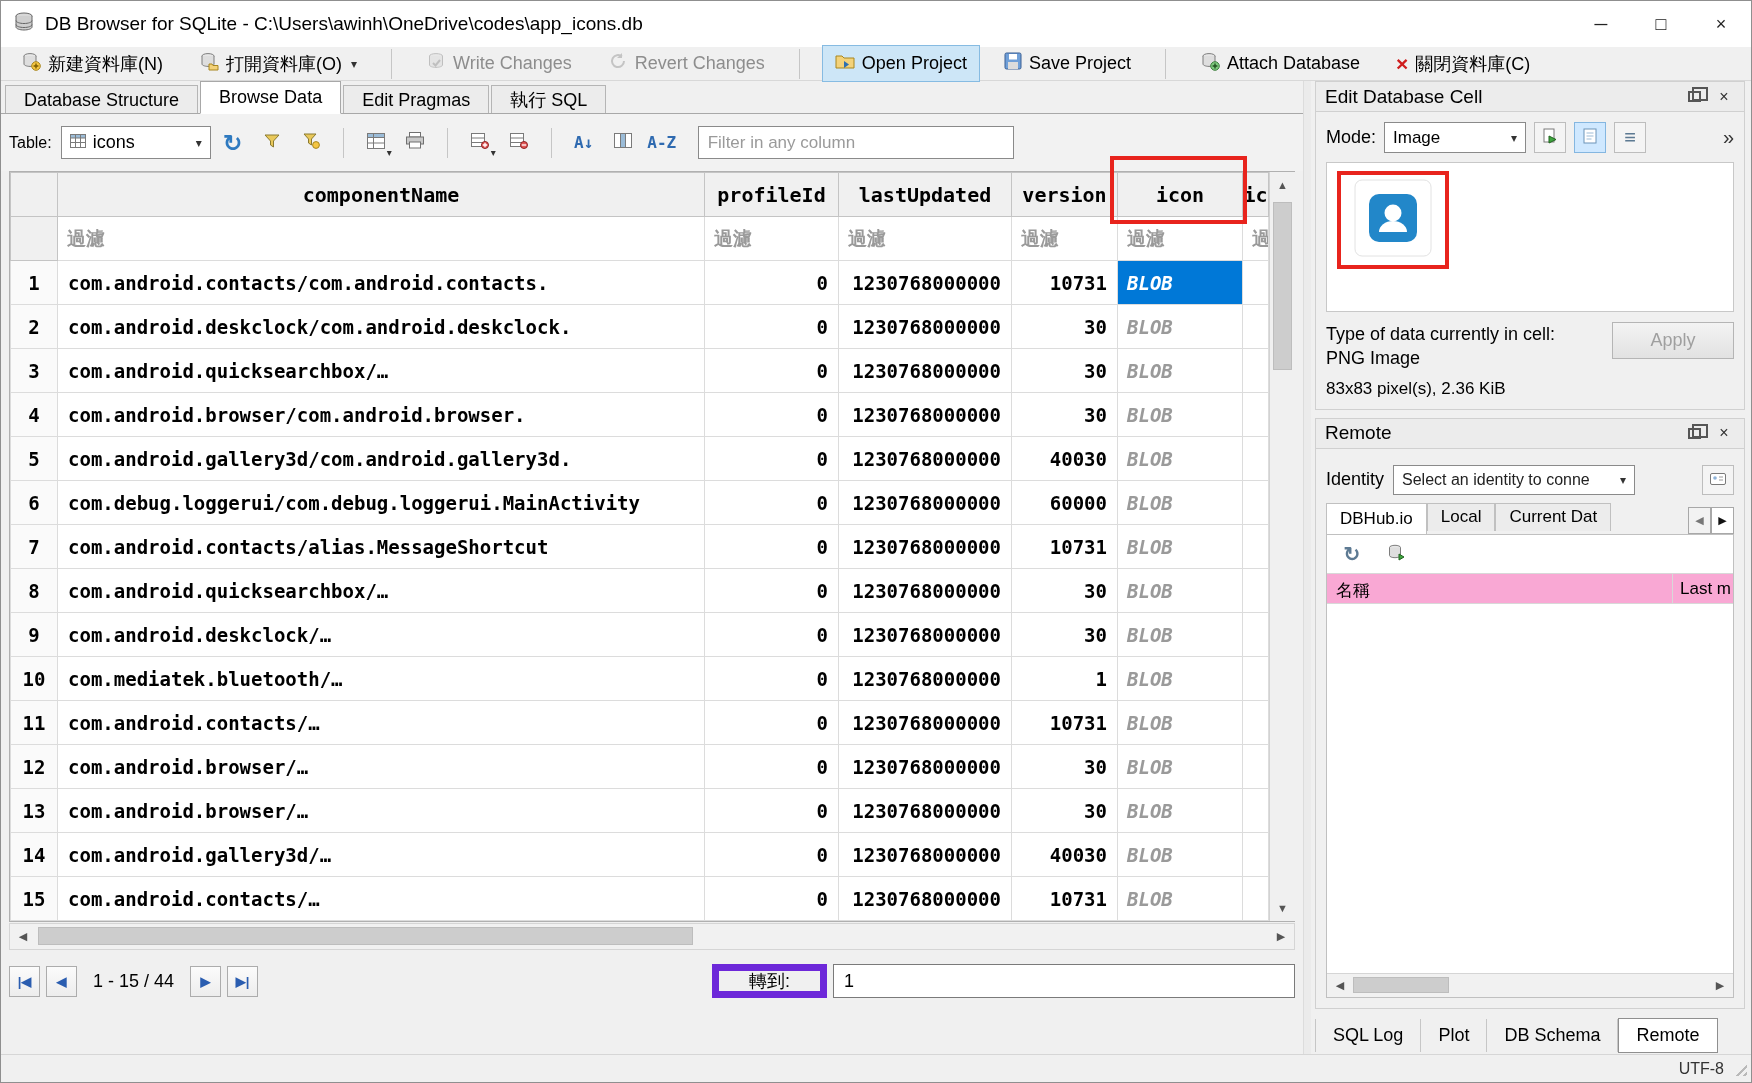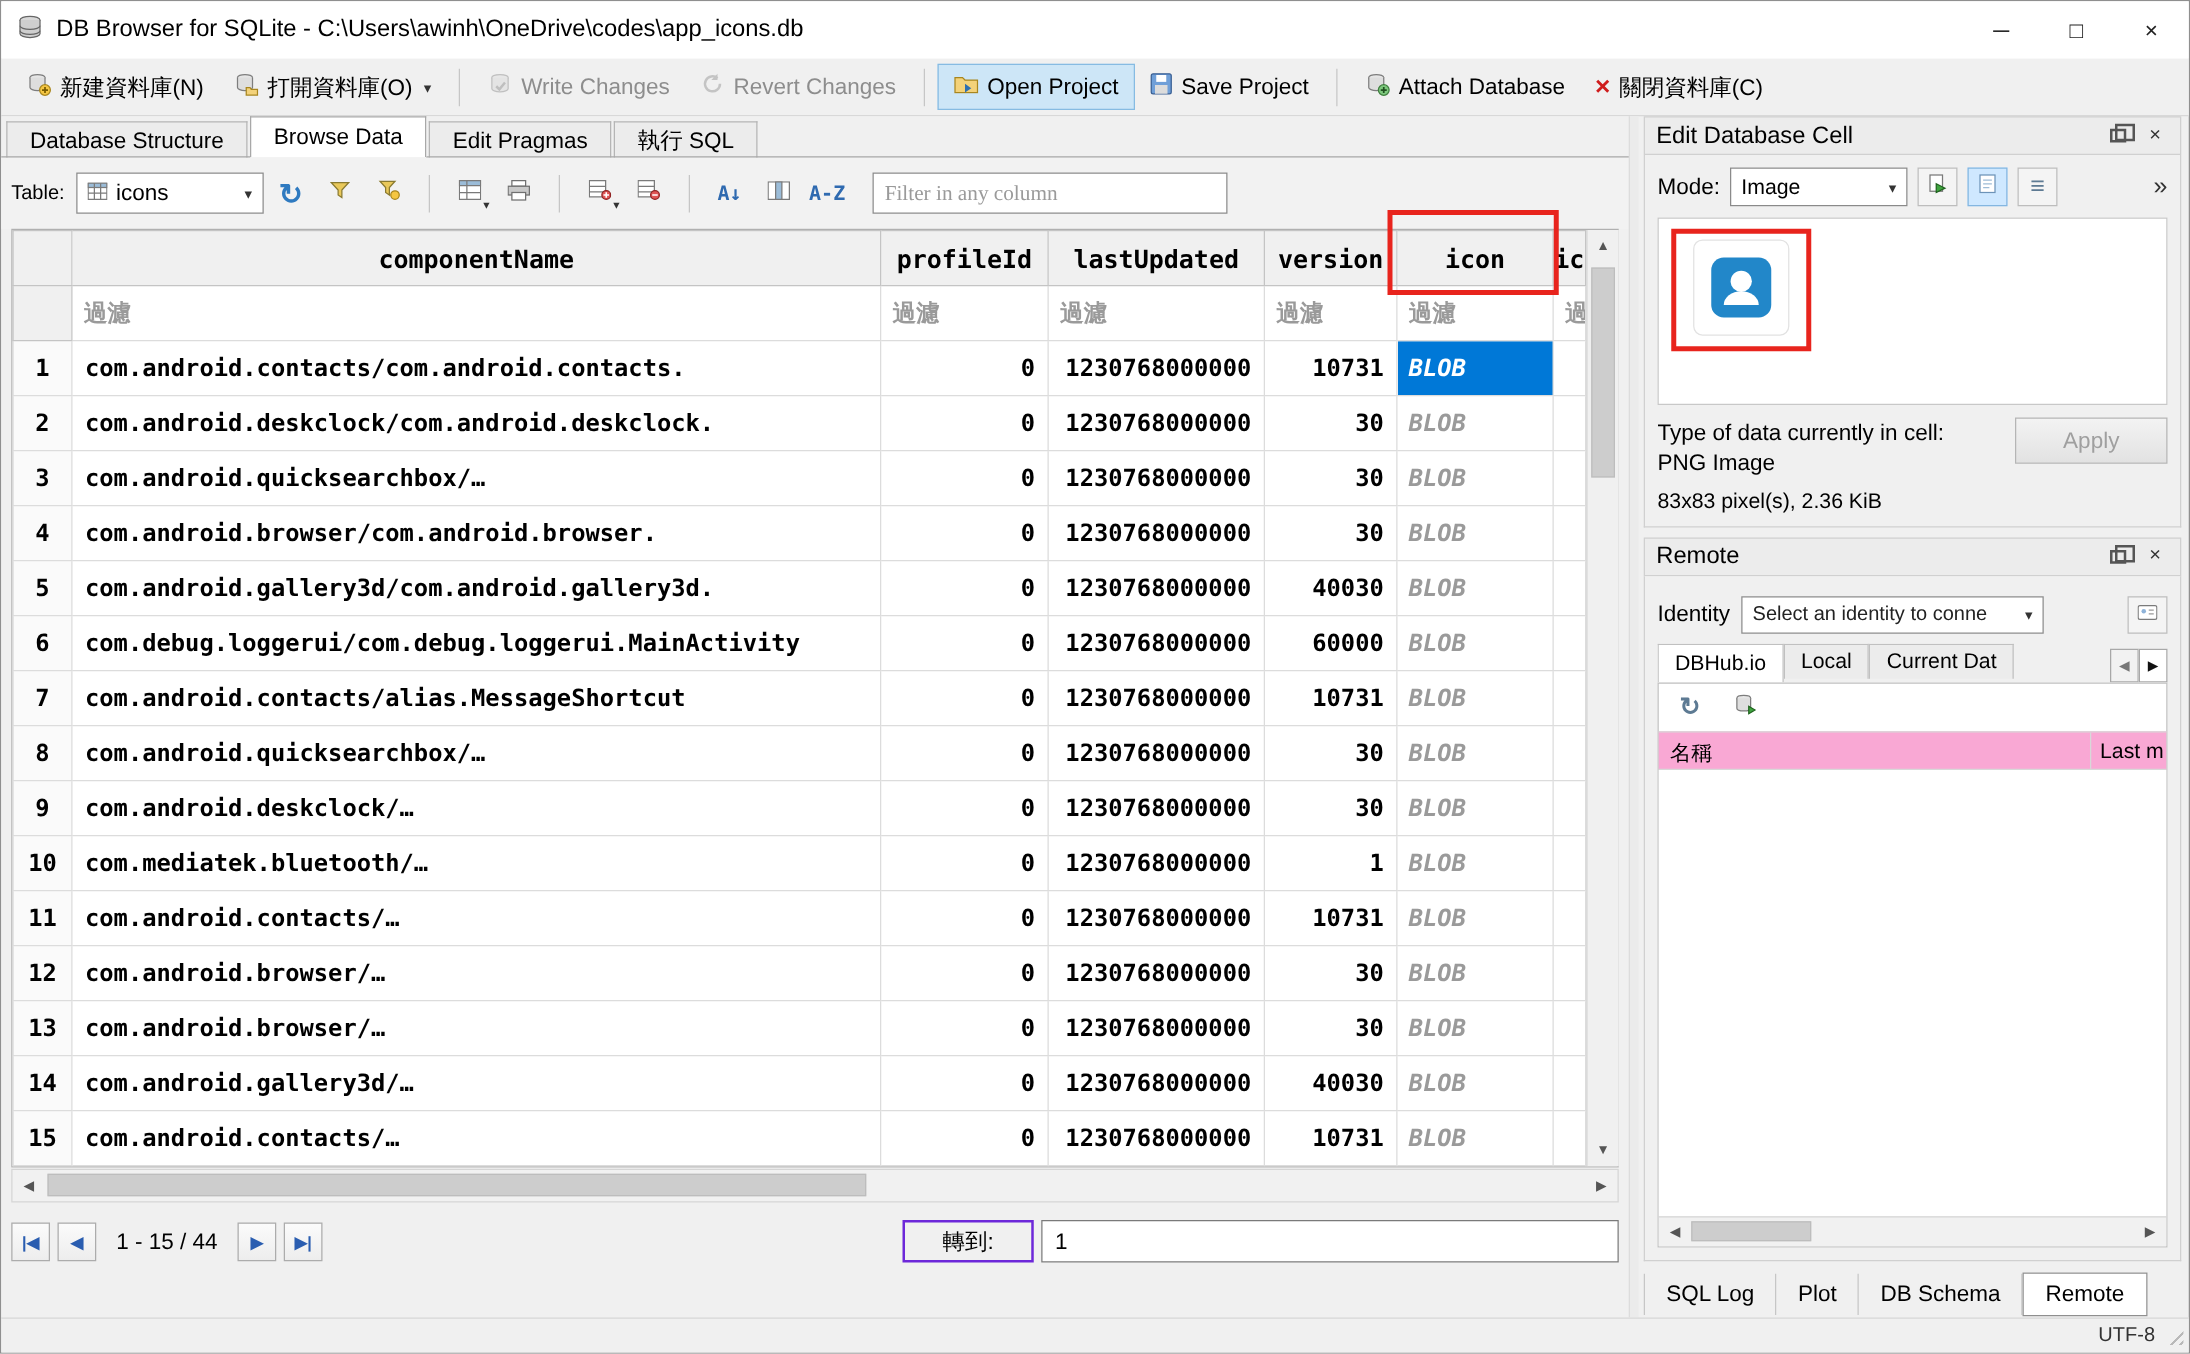--- a/index.html
+++ b/index.html
@@ -11,21 +11,21 @@
   .titlebar { height:46px; background:#fff; display:flex; align-items:center; padding-left:12px; gap:10px; flex:0 0 auto; }
   .title-text { font-size:19px; }
   .win-controls { margin-left:auto; display:flex; height:100%; }
   .win-btn { width:60px; height:100%; display:flex; align-items:center; justify-content:center; font-size:18px; color:#222; }
 
   
   .menubar { height:40px; background:#fff; display:flex; align-items:center; padding-left:6px; border-bottom:1px solid #e6e6e6; flex:0 0 auto; }
   .menu-item { padding:7px 13px; font-size:18px; }
 
   
-  .toolbar { height:46px; background:#f0f0f0; display:flex; align-items:center; padding:0 8px; border-bottom:1px solid #d8d8d8; flex:0 0 auto; }
+  .toolbar { height:34px; background:#f0f0f0; display:flex; align-items:center; padding:0 8px; border-bottom:1px solid #d8d8d8; flex:0 0 auto;gap:12px; }
   .tb-btn { display:flex; align-items:center; gap:7px; padding:7px 12px; font-size:18px; white-space:nowrap; position:relative; }
   .tb-btn.disabled { color:#8d8d8d; }
   .tb-btn.disabled svg { opacity:.5; }
   .tb-btn.hl { background:#cde6f7; border:1px solid #86bbe2; }
   .tb-sep { width:1px; height:30px; background:#c6c6c6; margin:0 10px; flex:0 0 auto; }
   .dd { font-size:12px; color:#333; margin-left:2px; }
   .red-x { color:#cf1d1d; font-weight:bold; font-size:21px; line-height:18px; }
 
   
   .content { flex:1; display:flex; min-height:0; }
@@ -43,21 +43,21 @@
   .browse-toolbar { height:57px; display:flex; align-items:center; gap:5px; padding:0 8px; background:#f2f2f2; flex:0 0 auto; }
   .bt-label { font-size:16px; margin-right:4px; }
   .combo { display:flex; align-items:center; gap:7px; background:#fff; border:1px solid #8a8a8a; height:33px; padding:0 8px; font-size:18px; }
   .combo .chev { margin-left:auto; font-size:12px; color:#333; }
   .table-combo { width:150px; }
   .ibtn { width:34px; height:34px; display:flex; align-items:center; justify-content:center; position:relative; gap:1px; }
   .ibtn .dd { position:absolute; right:1px; bottom:2px; font-size:10px; }
   .glyph-blue { color:#2f7ac0; font-size:23px; font-weight:bold; line-height:22px; }
   .glyph-gray { color:#5d7a93; font-size:20px; font-weight:bold; }
   .sort-glyph { color:#2f6ab0; font-weight:bold; font-size:16px; font-family:"DejaVu Sans Mono",monospace; }
-  .filter-input { margin-left:14px; width:284px; height:33px; border:1px solid #8a8a8a; background:#fff; font-size:17px; padding:0 9px; color:#6d28d9; font-family:Liberation Serif, serif; }
+  .filter-input { margin-left:14px; width:316px; height:33px; border:1px solid #8a8a8a; background:#fff; font-size:17px; padding:0 9px; color:#6d28d9; font-family:Liberation Sans, sans-serif; }
   .filter-input::placeholder { color:#9a9a9a; }
 
   
   .grid-area { position:relative; margin:0 8px; display:flex; border:1px solid #b0b0b0; background:#fff; flex:0 0 auto; }
   table.grid { border-collapse:collapse; table-layout:fixed; width:1258px; font-family:"DejaVu Sans Mono",monospace; }
   table.grid th, table.grid td { overflow:hidden; white-space:nowrap; }
   th.colhead { background:#f0f0f0; font-size:20px; font-weight:bold; height:44px; text-align:center; border:1px solid #c4c4c4; }
   th.corner { background:#f0f0f0; border:1px solid #c4c4c4; }
   td.filtercell { height:34px; background:#fff; border:1px solid #c9c9c9; color:#9a9a9a; font-family:"Liberation Sans",sans-serif; font-size:17px; padding-left:9px; }
   th.rownum { width:47px; background:#fafafa; font-size:19px; font-weight:bold; text-align:center; border:1px solid #dcdcdc; height:44px; }
@@ -77,21 +77,21 @@
   .h-scroll { height:27px; margin:1px 8px 0; background:#f1f1f1; border:1px solid #d5d5d5; position:relative; flex:0 0 auto; }
   .h-btn { position:absolute; top:0; width:26px; height:100%; display:flex; align-items:center; justify-content:center; font-size:11px; color:#555; }
   .h-btn.left { left:0; } .h-btn.right { right:0; }
   .h-thumb { position:absolute; left:28px; top:3px; width:655px; height:18px; background:#cdcdcd; border:1px solid #bdbdbd; }
 
   
   .nav-bar { margin-top:14px; padding:0 8px; display:flex; align-items:center; gap:6px; flex:0 0 auto; }
   .nav-btn { width:31px; height:31px; background:linear-gradient(#fbfbfb,#ededed); border:1px solid #acacac; display:flex; align-items:center; justify-content:center; color:#2a5db0; font-size:13px; font-weight:bold; }
   .range-text { font-size:18px; margin:0 10px; }
   .nav-spacer { flex:1; }
-  .goto-label { height:34px; background:#f0f0f0; border:2px solid #6d28d9; display:flex; align-items:center; padding:0 30px; font-size:18px; }
+  .goto-label { height:34px; background:#f0f0f0; border:7px solid #6d28d9; display:flex; align-items:center; padding:0 30px; font-size:18px; }
   .goto-input { width:462px; height:34px; border:1px solid #7a7a7a; font-size:18px; padding-left:10px; font-family:"Liberation Sans",sans-serif; }
 
   
   .panel-header { height:31px; background:#ececec; border:1px solid #d0d0d0; display:flex; align-items:center; padding:0 9px; font-size:19px; gap:8px; flex:0 0 auto; }
   .ph-title { flex:1; }
   .ph-btn { width:22px; height:22px; display:flex; align-items:center; justify-content:center; font-size:16px; color:#333; }
   .float-icon { position:relative; width:13px; height:11px; border:2px solid #555; display:inline-block; background:#ececec; }
   .float-icon::before { content:""; position:absolute; left:2px; top:-6px; width:12px; height:10px; border:2px solid #555; }
   .panel-body { border:1px solid #d0d0d0; border-top:none; background:#f0f0f0; padding:10px; }
 

